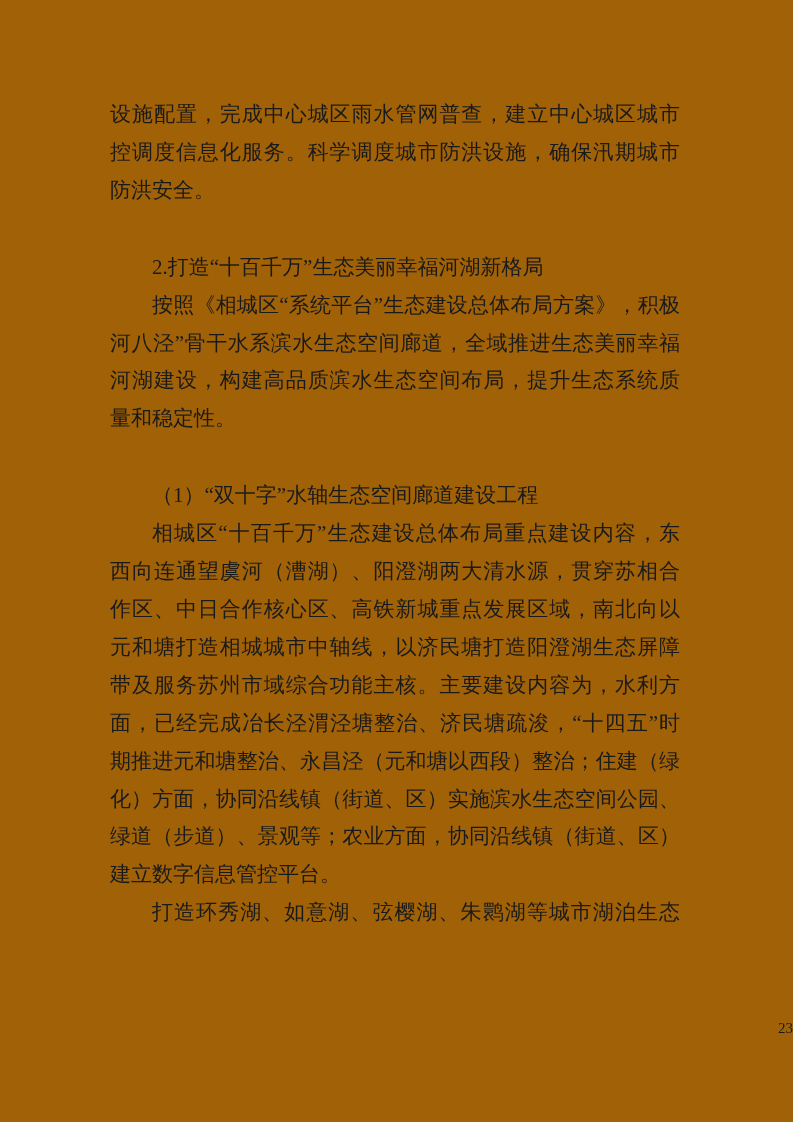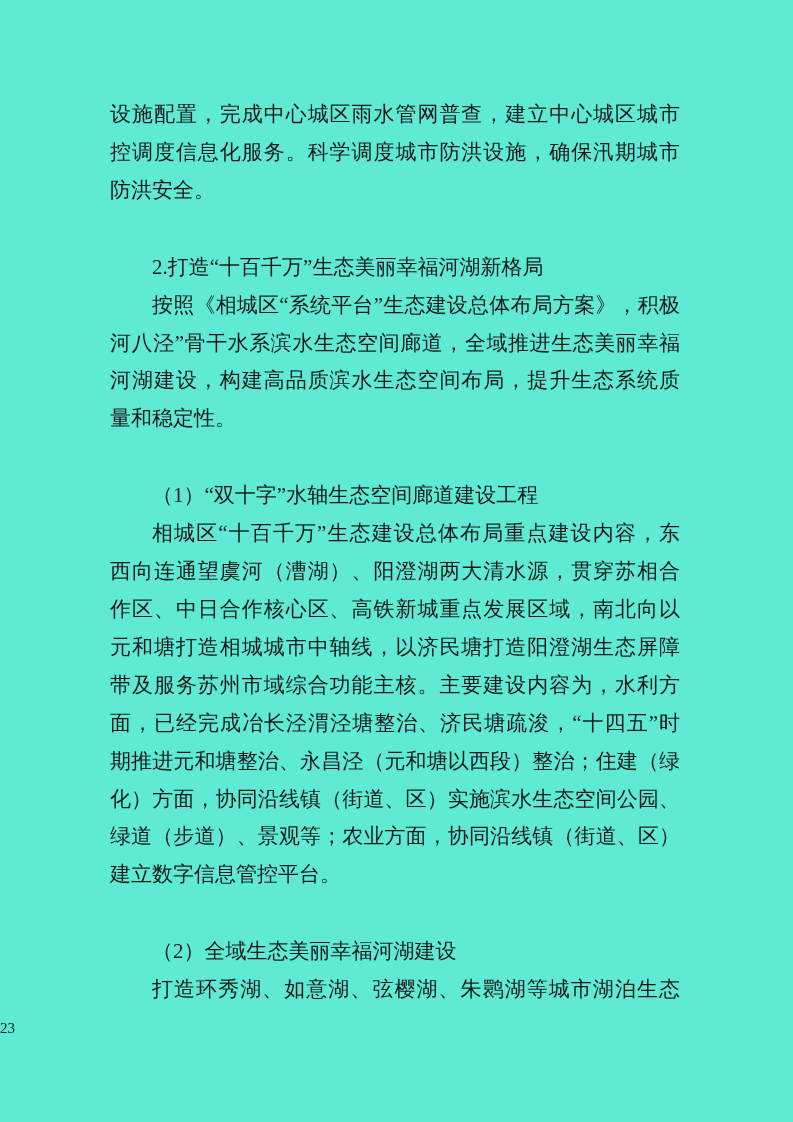--- a/index.html
+++ b/index.html
@@ -4,21 +4,21 @@
 <style>
   html, body {
     margin: 0;
     padding: 0;
     background: #ffffff;
   }
   .page {
     position: relative;
     width: 793px;
     height: 1122px;
-    background: #5eead4;
+    background: #a16207;
     font-family: "Liberation Serif", "DejaVu Serif", serif;
     color: #1a1a1a;
     overflow: hidden;
   }
   .content {
     position: absolute;
     left: 110px;
     top: 96px;
     width: 570px;
     font-size: 21px;
@@ -40,21 +40,21 @@
   }
   .block.heading .line {
     text-align-last: left;
     margin-top: 39px;
   }
   .page-number {
     position: absolute;
     top: 1018px;
     left: 0;
     width: 100%;
-    text-align: left;
+    text-align: right;
     font-size: 15px;
     line-height: 20px;
     color: #1a1a1a;
   }
 </style>
 </head>
 <body>
 
 <div class="page">
   <div class="content">
@@ -80,21 +80,18 @@
         <div class="line">西向连通望虞河（漕湖）、阳澄湖两大清水源，贯穿苏相合</div>
         <div class="line">作区、中日合作核心区、高铁新城重点发展区域，南北向以</div>
         <div class="line">元和塘打造相城城市中轴线，以济民塘打造阳澄湖生态屏障</div>
         <div class="line">带及服务苏州市域综合功能主核。主要建设内容为，水利方</div>
         <div class="line">面，已经完成冶长泾渭泾塘整治、济民塘疏浚，“十四五”时</div>
         <div class="line">期推进元和塘整治、永昌泾（元和塘以西段）整治；住建（绿</div>
         <div class="line">化）方面，协同沿线镇（街道、区）实施滨水生态空间公园、</div>
         <div class="line">绿道（步道）、景观等；农业方面，协同沿线镇（街道、区）</div>
         <div class="line last">建立数字信息管控平台。</div>
       </div>
-      <div class="block indent heading">
-        <div class="line first last">（2）全域生态美丽幸福河湖建设</div>
-      </div>
       <div class="block indent">
         <div class="line first">打造环秀湖、如意湖、弦樱湖、朱鹮湖等城市湖泊生态</div>
       </div>
     </div>
   <div class="page-number">23</div>
 </div>
 
 </body></html>

